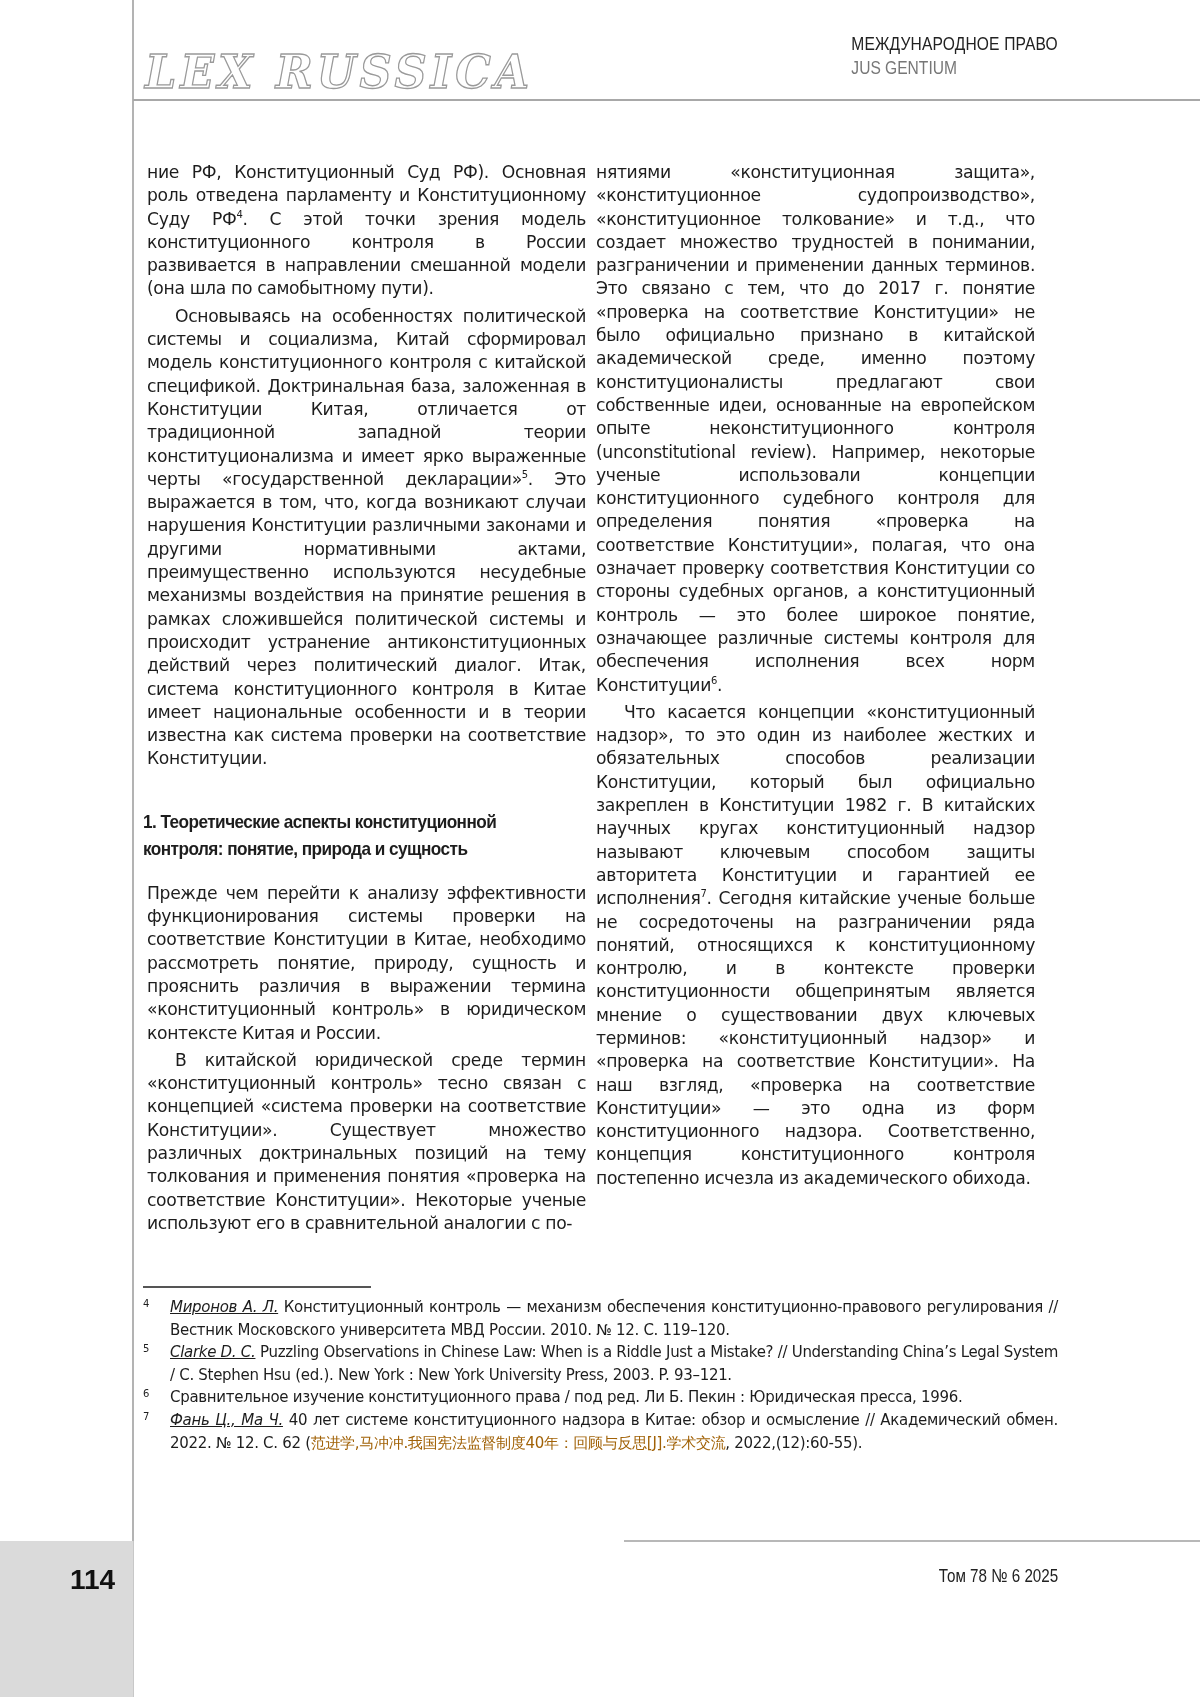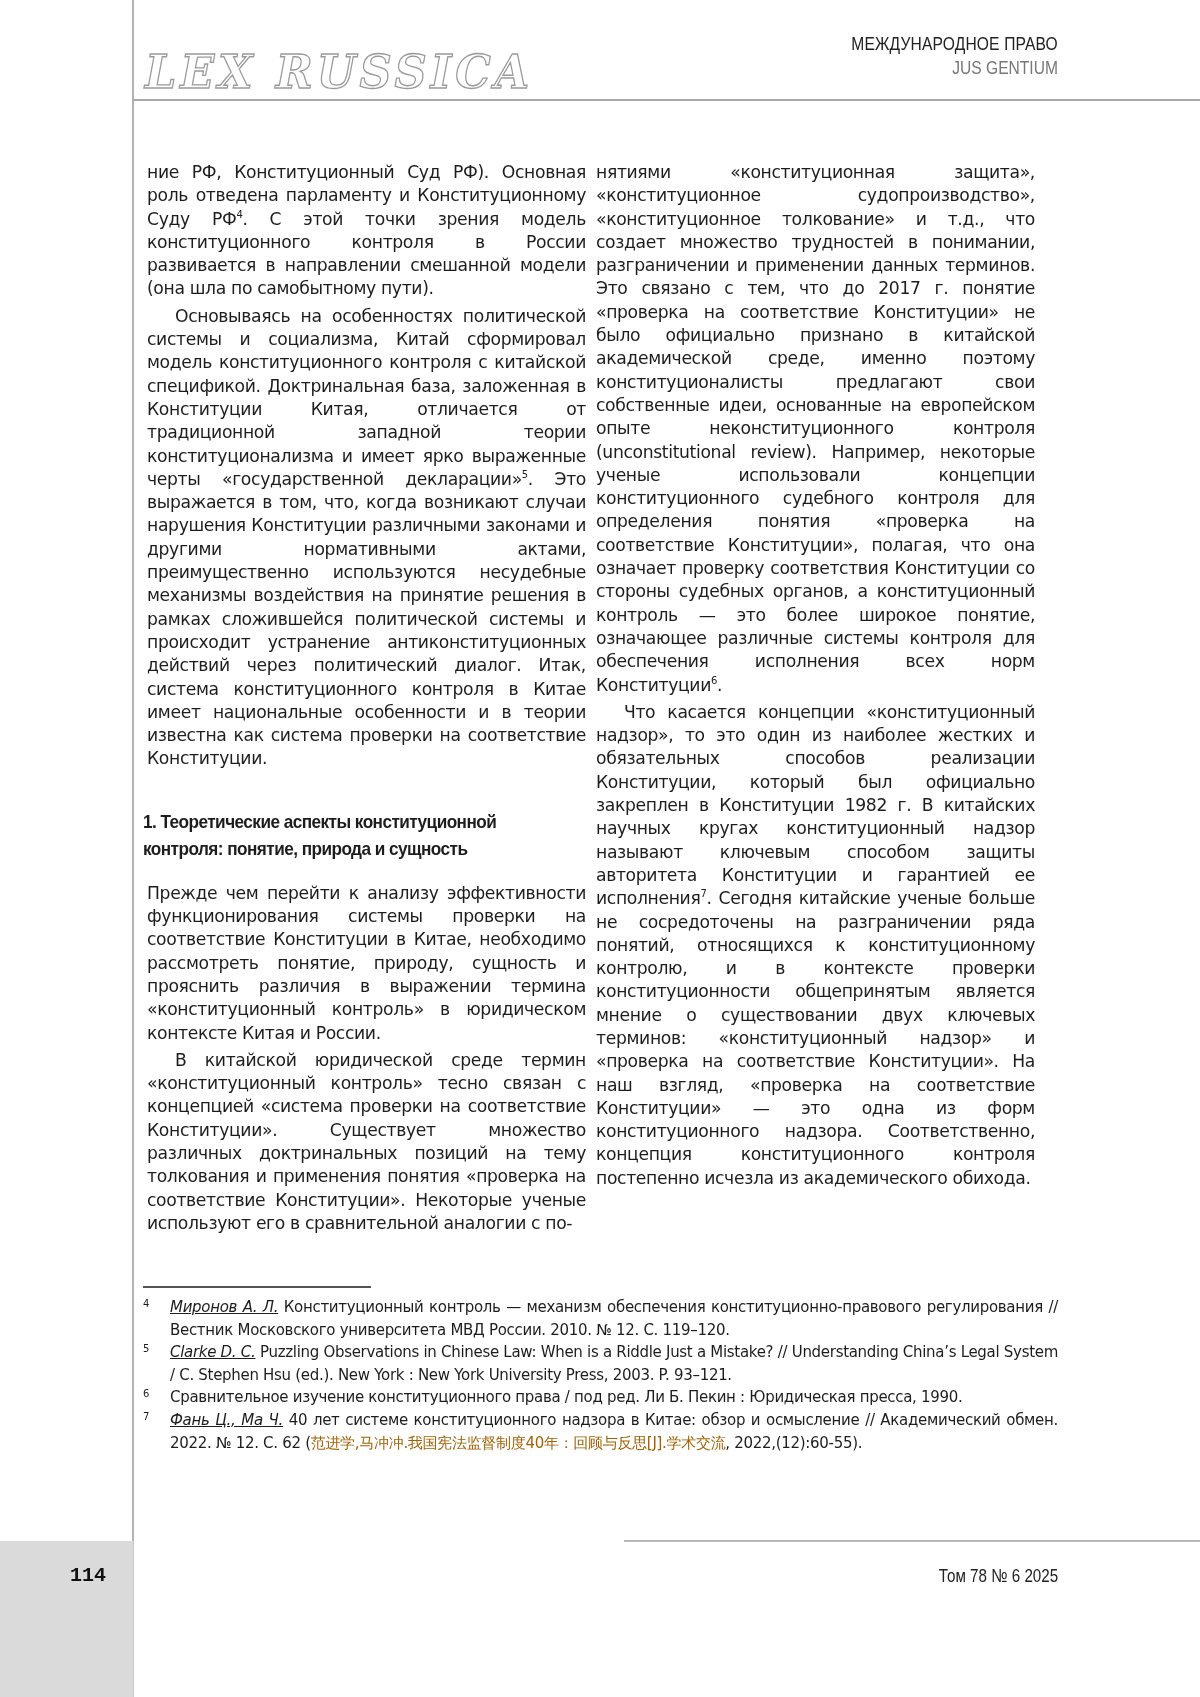--- a/index.html
+++ b/index.html
@@ -1,39 +1,39 @@
 <!DOCTYPE html>
 <html><head>
 <meta charset="utf-8">
 <style>
   html,body{margin:0;padding:0;background:#fff;}
   body{width:1200px;height:1697px;position:relative;overflow:hidden;font-family:"DejaVu Sans",sans-serif;color:#1a1a1a;}
   .vline{position:absolute;left:132px;top:0;width:2px;height:1541px;background:#b3b3b3;}
   .hline-top{position:absolute;left:133px;top:99px;width:1067px;height:2px;background:#a8a8a8;}
   .logo{position:absolute;left:145px;top:44px;font-family:"DejaVu Serif",serif;font-size:47px;letter-spacing:4px;color:#fff;
         -webkit-text-stroke:1.3px #9a9a9a;font-weight:bold;font-style:italic;transform:scaleX(0.95);transform-origin:left;}
-  .section{position:absolute;right:142px;top:33px;text-align:right;font-family:"Liberation Sans",sans-serif;}
+  .section{position:absolute;right:142px;top:33px;font-family:"Liberation Sans",sans-serif;}
   .section .ru{font-size:19px;color:#222;transform:scaleX(0.82);transform-origin:right;letter-spacing:0.2px;}
   .section .la{font-size:19px;color:#777;transform:scaleX(0.82);transform-origin:right;margin-top:2px;}
   .col{position:absolute;top:157px;width:447px;font-family:"DejaVu Sans",sans-serif;font-size:17.2px;line-height:23.3px;text-align:justify;letter-spacing:-0.35px;color:#1d1d1d;}
   .col p{margin:4px;}
   .col p.ind{text-indent:28px;}
   .col-left{left:143px;}
   .col-right{left:592px;}
   sup{font-size:10px;line-height:0;vertical-align:super;}
   .heading{font-family:"Liberation Sans",sans-serif;font-weight:bold;font-size:18.5px;line-height:27px;letter-spacing:-0.6px;margin:37px 0 20px 0 !important;text-align:left;transform:scaleX(0.93);transform-origin:left;}
   .fn-rule{position:absolute;left:143px;top:1286px;width:228px;height:2px;background:#555;}
   .footnotes{position:absolute;left:143px;top:1296px;width:915px;font-family:"DejaVu Sans",sans-serif;font-size:15px;line-height:22.6px;color:#1d1d1d;letter-spacing:-0.3px;}
   .fn{display:flex;}
   .fn .num{width:27px;flex:none;font-size:10px;line-height:16px;}
   .fn .txt{flex:1;text-align:justify;}
   .fn i{font-style:italic;text-decoration:underline;}
   .fn .cn{color:#a16207;}
   .gray-block{position:absolute;left:0;top:1541px;width:133px;height:156px;background:#dadada;border-right:1px solid #c8c8c8;}
-  .page-num{position:absolute;left:70px;top:1564px;font-family:Liberation Mono, monospace;font-weight:bold;font-size:20px;color:#111;}
+  .page-num{position:absolute;left:70px;top:1564px;font-family:Liberation Sans, sans-serif;font-weight:bold;font-size:28px;color:#111;}
   .hline-bottom{position:absolute;left:624px;top:1540px;width:576px;height:2px;background:#b8b8b8;}
   .issue{position:absolute;right:142px;top:1565px;font-family:"Liberation Sans",sans-serif;font-size:19px;color:#222;transform:scaleX(0.8);transform-origin:right;}
 </style>
 </head>
 <body>
 
 <div class="vline"></div>
 <div class="hline-top"></div>
 
 <div class="logo">LEX RUSSICA</div>
@@ -62,21 +62,21 @@
   <div class="fn">
     <span class="num">4</span>
     <span class="txt"><i>Миронов А. Л.</i><span> Конституционный контроль — механизм обеспечения конституционно-правового регулирования // Вестник Московского университета МВД России. 2010. № 12. С. 119–120.</span></span>
   </div>
   <div class="fn">
     <span class="num">5</span>
     <span class="txt"><i>Clarke D. C.</i><span> Puzzling Observations in Chinese Law: When is a Riddle Just a Mistake? // Understanding China’s Legal System / C. Stephen Hsu (ed.). New York : New York University Press, 2003. P. 93–121.</span></span>
   </div>
   <div class="fn">
     <span class="num">6</span>
-    <span class="txt"><span>Сравнительное изучение конституционного права / под ред. Ли Б. Пекин : Юридическая пресса, 1990.</span></span>
+    <span class="txt"><span>Сравнительное изучение конституционного права / под ред. Ли Б. Пекин : Юридическая пресса, 1996.</span></span>
   </div>
   <div class="fn">
     <span class="num">7</span>
     <span class="txt"><i>Фань Ц., Ма Ч.</i><span> 40 лет системе конституционного надзора в Китае: обзор и осмысление // Академический обмен. 2022. № 12. С. 62 (</span><span class="cn">范进学,马冲冲.我国宪法监督制度40年：回顾与反思[J].学术交流</span><span>, 2022,(12):60-55).</span></span>
   </div>
 </div>
 
 <div class="gray-block"></div>
 <div class="page-num">114</div>
 <div class="hline-bottom"></div>

